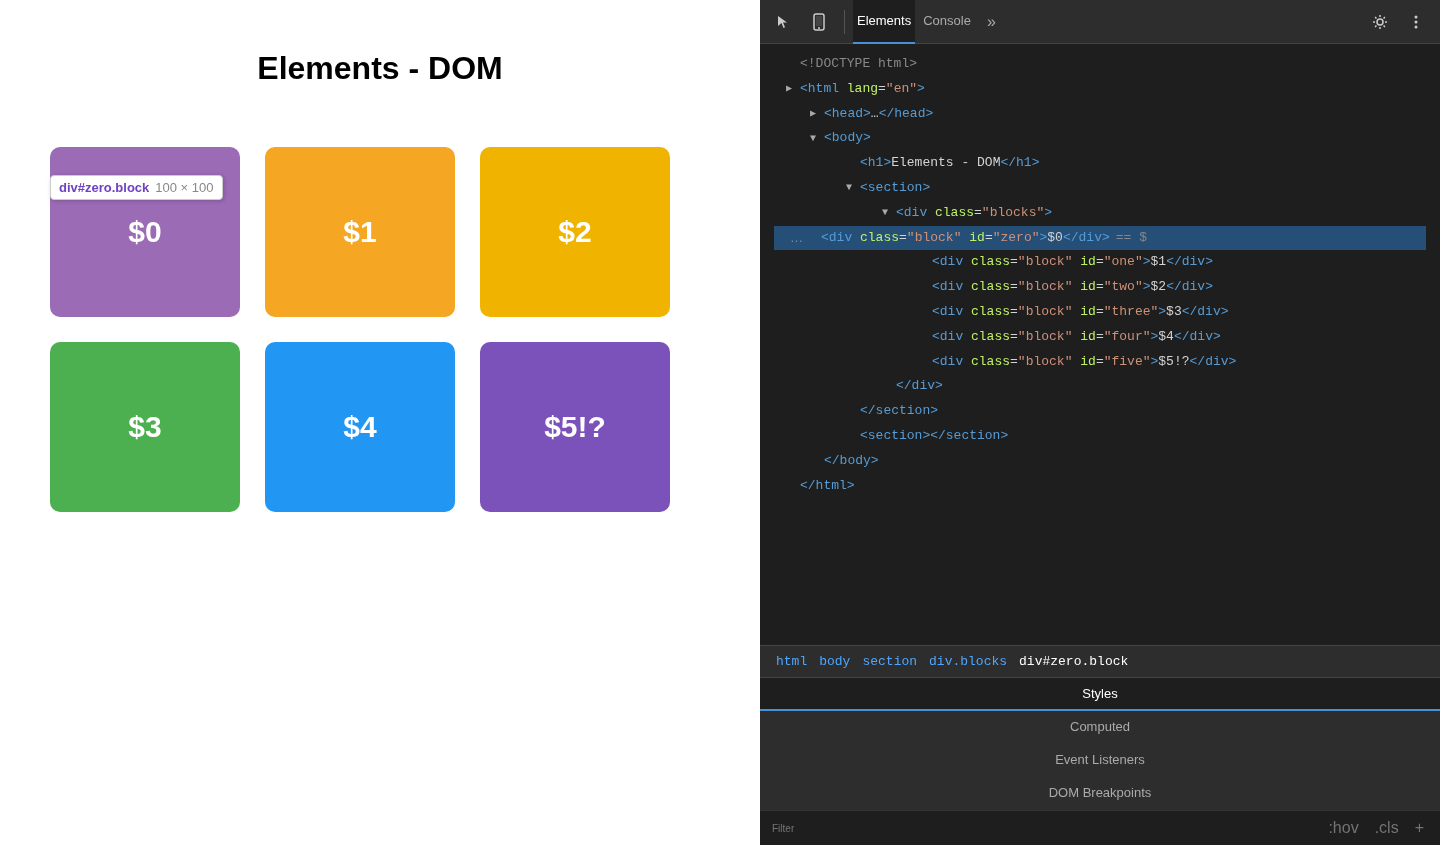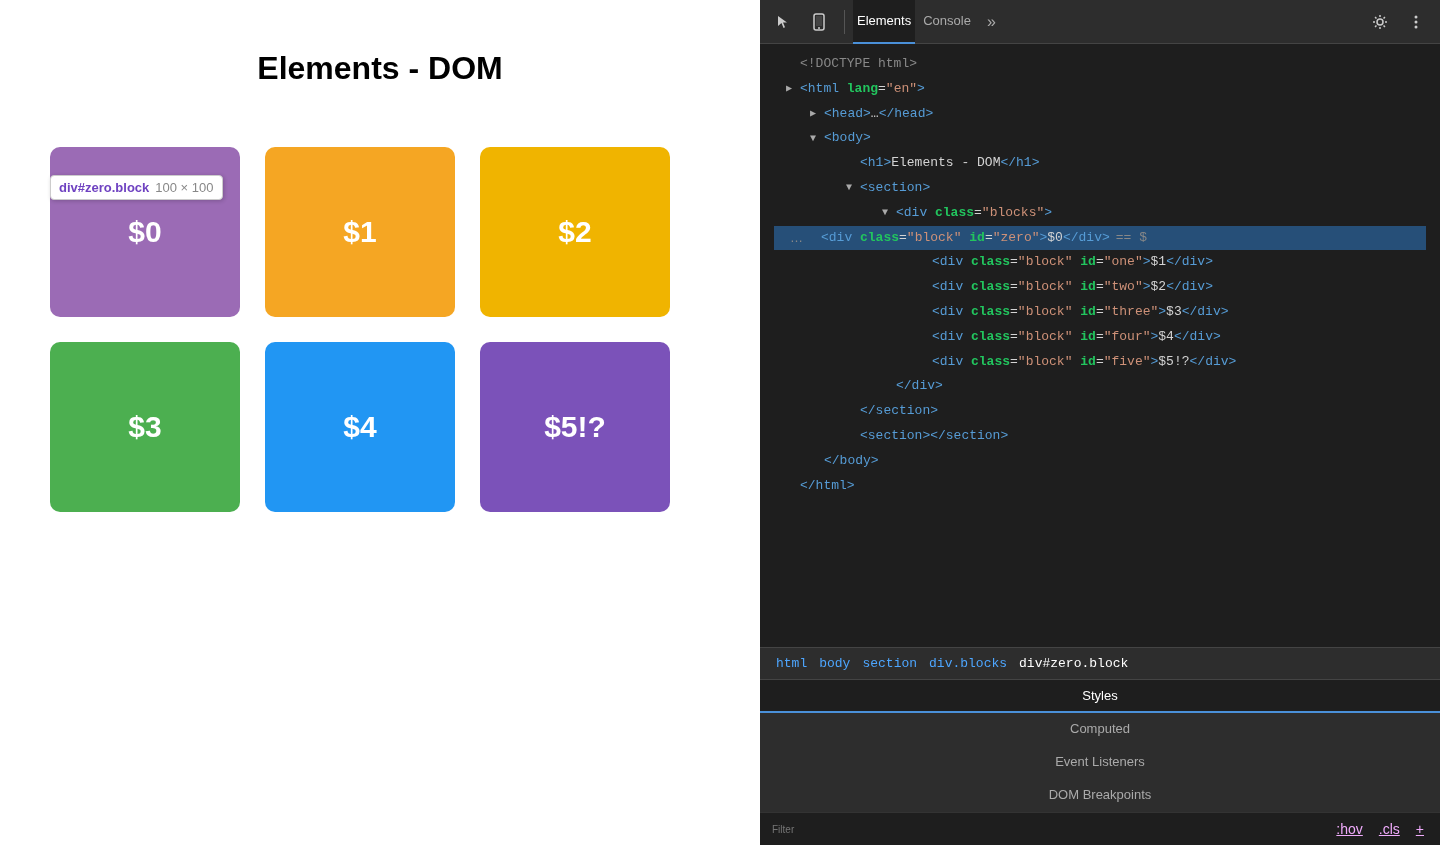--- a/index.html
+++ b/index.html
@@ -165,21 +165,21 @@
       white-space: pre;
       display: flex;
       align-items: center;
     }
 
     .dom-line.highlighted {
       background: #264f78;
     }
 
     .tag { color: #569cd6; }
-    .attr-name { color: #22c55e; font-weight: bold; }
+    .attr-name { color: #bef264; }
     .attr-value { color: #ce9178; }
     .text-content { color: #d4d4d4; }
     .doctype { color: #888; }
     .equals-sign { color: #d4d4d4; }
 
     .triangle {
       display: inline-block;
       width: 14px;
       cursor: pointer;
       color: #aaa;
@@ -270,25 +270,24 @@
     .filter-options {
       color: #4da6ff;
       font-size: 12px;
       display: flex;
       gap: 8px;
     }
 
     .filter-btn {
       background: none;
       border: none;
-      color: #f0abfc;
-      cursor: pointer;
-      font-size: 14px;
+      color: #737373;
+      cursor: pointer;
+      font-size: 16px;
       padding: 2px 4px;
-      text-decoration: underline;
     }
   </style>
 </head>
 <body>
 
 <div id="left-panel">
   <h1>Elements - DOM</h1>
 
   <div class="tooltip">
     <span class="tooltip-id">div#zero.block</span>

